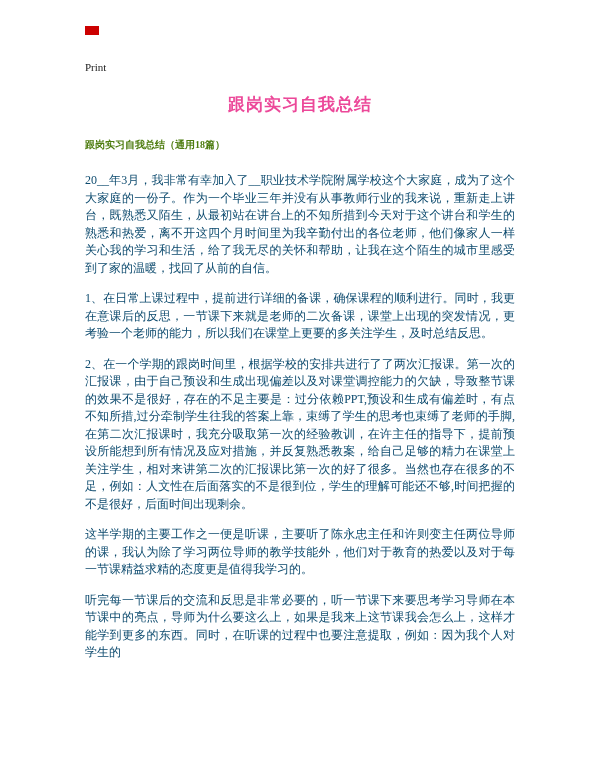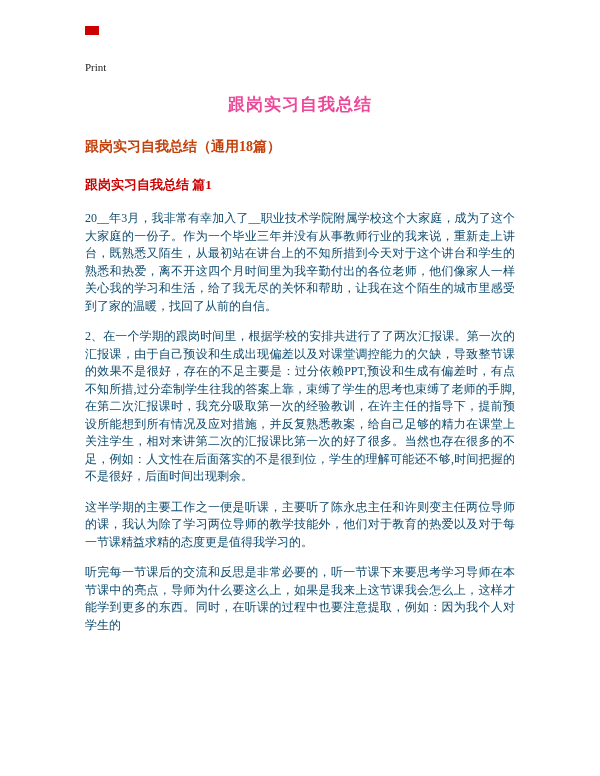--- a/index.html
+++ b/index.html
@@ -37,23 +37,23 @@
   }
   .doc-title {
     font-size: 17px;
     font-weight: bold;
     color: #ec4899;
     text-align: center;
     margin: 0 0 22px 0;
     letter-spacing: 1px;
   }
   .doc-subtitle {
-    font-size: 14px;
+    font-size: 10px;
     font-weight: bold;
-    color: #c2410c;
+    color: #4d7c0f;
     margin: 0 0 20px 0;
   }
   .section-heading {
     font-size: 13px;
     font-weight: bold;
     color: #cc0000;
     margin: 0 0 16px 0;
   }
   .body-paragraph {
     font-size: 12px;
@@ -71,21 +71,21 @@
   <div class="content">
 
     <div class="red-marker"></div>
 
     <span class="print-label">Print</span>
 
     <h1 class="doc-title">跟岗实习自我总结</h1>
 
     <h2 class="doc-subtitle">跟岗实习自我总结（通用18篇）</h2>
 
-    <h3 class="section-heading">跟岗实习自我总结 篇1</h3>
 
     <p class="body-paragraph">20__年3月，我非常有幸加入了__职业技术学院附属学校这个大家庭，成为了这个大家庭的一份子。作为一个毕业三年并没有从事教师行业的我来说，重新走上讲台，既熟悉又陌生，从最初站在讲台上的不知所措到今天对于这个讲台和学生的熟悉和热爱，离不开这四个月时间里为我辛勤付出的各位老师，他们像家人一样关心我的学习和生活，给了我无尽的关怀和帮助，让我在这个陌生的城市里感受到了家的温暖，找回了从前的自信。</p>
+    <p class="body-paragraph">1、在日常上课过程中，提前进行详细的备课，确保课程的顺利进行。同时，我更在意课后的反思，一节课下来就是老师的二次备课，课堂上出现的突发情况，更考验一个老师的能力，所以我们在课堂上更要的多关注学生，及时总结反思。</p>
     <p class="body-paragraph">2、在一个学期的跟岗时间里，根据学校的安排共进行了了两次汇报课。第一次的汇报课，由于自己预设和生成出现偏差以及对课堂调控能力的欠缺，导致整节课的效果不是很好，存在的不足主要是：过分依赖PPT,预设和生成有偏差时，有点不知所措,过分牵制学生往我的答案上靠，束缚了学生的思考也束缚了老师的手脚,在第二次汇报课时，我充分吸取第一次的经验教训，在许主任的指导下，提前预设所能想到所有情况及应对措施，并反复熟悉教案，给自己足够的精力在课堂上关注学生，相对来讲第二次的汇报课比第一次的好了很多。当然也存在很多的不足，例如：人文性在后面落实的不是很到位，学生的理解可能还不够,时间把握的不是很好，后面时间出现剩余。</p>
     <p class="body-paragraph">这半学期的主要工作之一便是听课，主要听了陈永忠主任和许则变主任两位导师的课，我认为除了学习两位导师的教学技能外，他们对于教育的热爱以及对于每一节课精益求精的态度更是值得我学习的。</p>
     <p class="body-paragraph">听完每一节课后的交流和反思是非常必要的，听一节课下来要思考学习导师在本节课中的亮点，导师为什么要这么上，如果是我来上这节课我会怎么上，这样才能学到更多的东西。同时，在听课的过程中也要注意提取，例如：因为我个人对学生的</p>
 
   </div>
 </div>
 
 </body></html>

